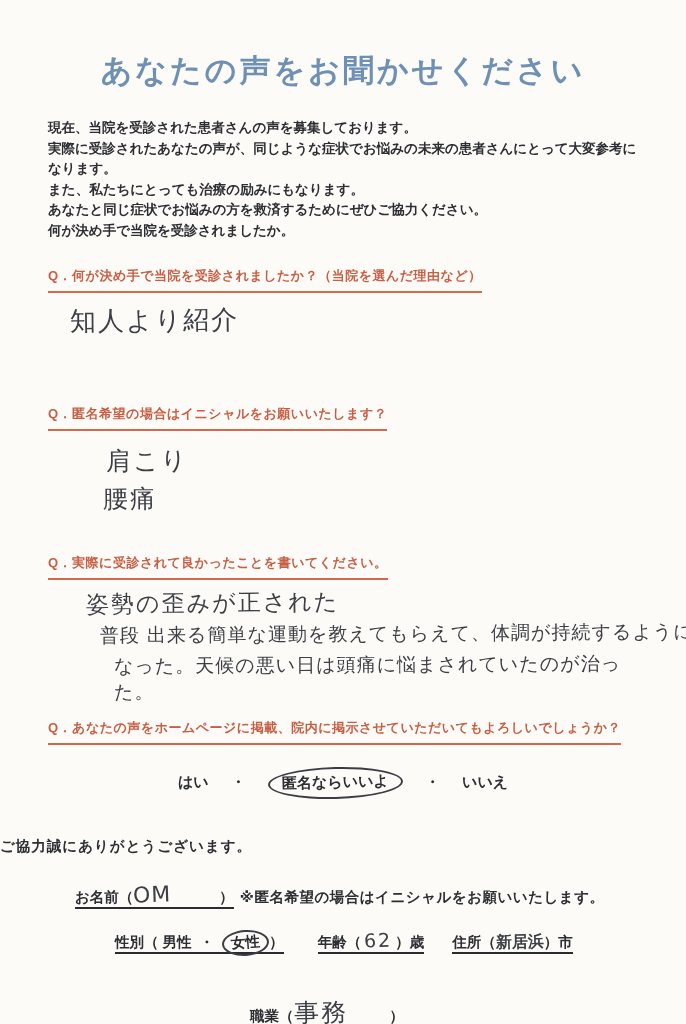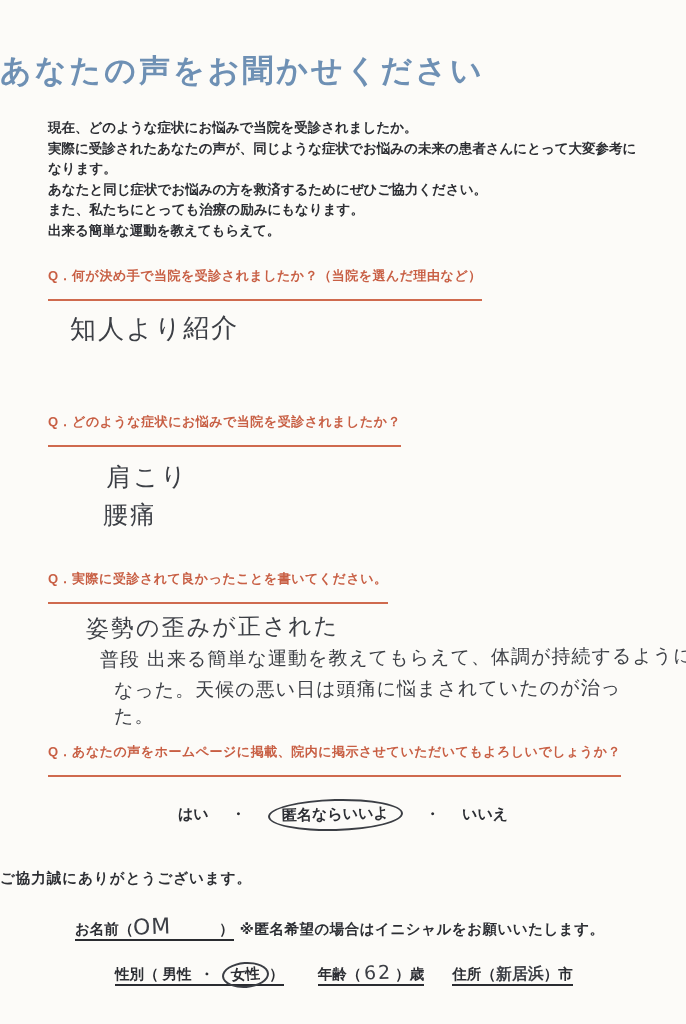--- a/index.html
+++ b/index.html
@@ -10,21 +10,21 @@
     height: 1024px;
     margin: 0 auto;
     background: #fcfbf8;
     font-family: "Liberation Sans", "DejaVu Sans", sans-serif;
     color: #2e3035;
     overflow: hidden;
   }
   
   .title {
     padding-top: 50px;
-    text-align: left;
+    text-align: center;
     font-family: "Liberation Serif", "DejaVu Serif", serif;
     font-weight: 700;
     font-size: 31px;
     letter-spacing: 3px;
     color: #6e90b4;
   }
   
   .intro {
     margin: 26px 44px 0 48px;
     font-size: 13.5px;
@@ -37,21 +37,21 @@
   .q1 { margin-top: 25px; }
   .q2 { margin-top: 68px; }
   .q3 { margin-top: 40px; }
   .q4 { margin-top: 14px; }
   .qlabel {
     display: inline-block;
     font-size: 13px;
     font-weight: 700;
     color: #c85f44;
     border-bottom: 2px solid #cf6a4e;
-    padding-bottom: 14px;
+    padding-bottom: 6px;
     letter-spacing: 0.5px;
   }
   
   .hand {
     font-family: "DejaVu Sans", sans-serif;
     font-weight: 400;
     color: #3c3f45;
     letter-spacing: 2px;
   }
   .ans-q1 { margin: 8px 0 0 22px; font-size: 26px; transform: rotate(-0.6deg); }
@@ -120,35 +120,35 @@
   }
 </style>
 </head>
 <body>
 
 <div class="paper">
 
   <h1 class="title">あなたの声をお聞かせください</h1>
 
   <div class="intro">
-    <div>現在、どのような症状にお悩みで当院を受診されましたか。</div>
+    <div>現在、当院を受診された患者さんの声を募集しております。</div>
     <div>実際に受診されたあなたの声が、同じような症状でお悩みの未来の患者さんにとって大変参考に</div>
     <div>なります。</div>
+    <div>また、私たちにとっても治療の励みにもなります。</div>
     <div>あなたと同じ症状でお悩みの方を救済するためにぜひご協力ください。</div>
-    <div>また、私たちにとっても治療の励みにもなります。</div>
-    <div>出来る簡単な運動を教えてもらえて。</div>
+    <div>何が決め手で当院を受診されましたか。</div>
   </div>
 
   <section class="qblock q1">
     <span class="qlabel">Q．何が決め手で当院を受診されましたか？（当院を選んだ理由など）</span>
     <div class="hand ans-q1">知人より紹介</div>
   </section>
 
   <section class="qblock q2">
-    <span class="qlabel">Q．どのような症状にお悩みで当院を受診されましたか？</span>
+    <span class="qlabel">Q．匿名希望の場合はイニシャルをお願いいたします？</span>
     <div class="hand ans-q2-1">肩こり</div>
     <div class="hand ans-q2-2">腰痛</div>
   </section>
 
   <section class="qblock q3">
     <span class="qlabel">Q．実際に受診されて良かったことを書いてください。</span>
     <div class="hand ans-q3-1">姿勢の歪みが正された</div>
     <div class="hand ans-q3-2">普段 出来る簡単な運動を教えてもらえて、体調が持続するように</div>
     <div class="hand ans-q3-3">なった。天候の悪い日は頭痛に悩まされていたのが治った。</div>
   </section>

